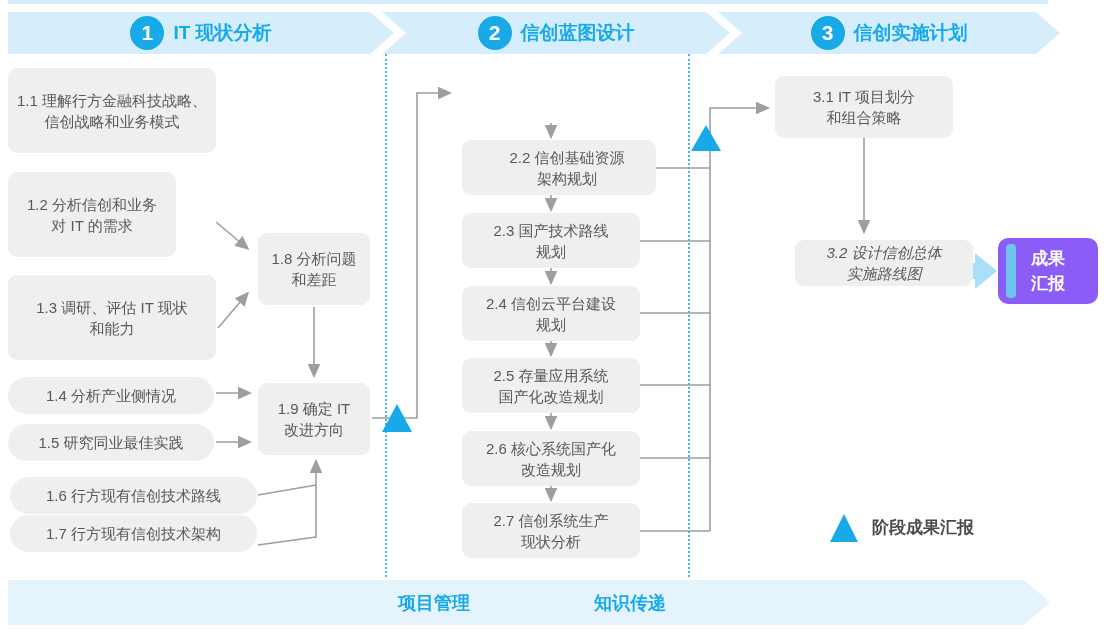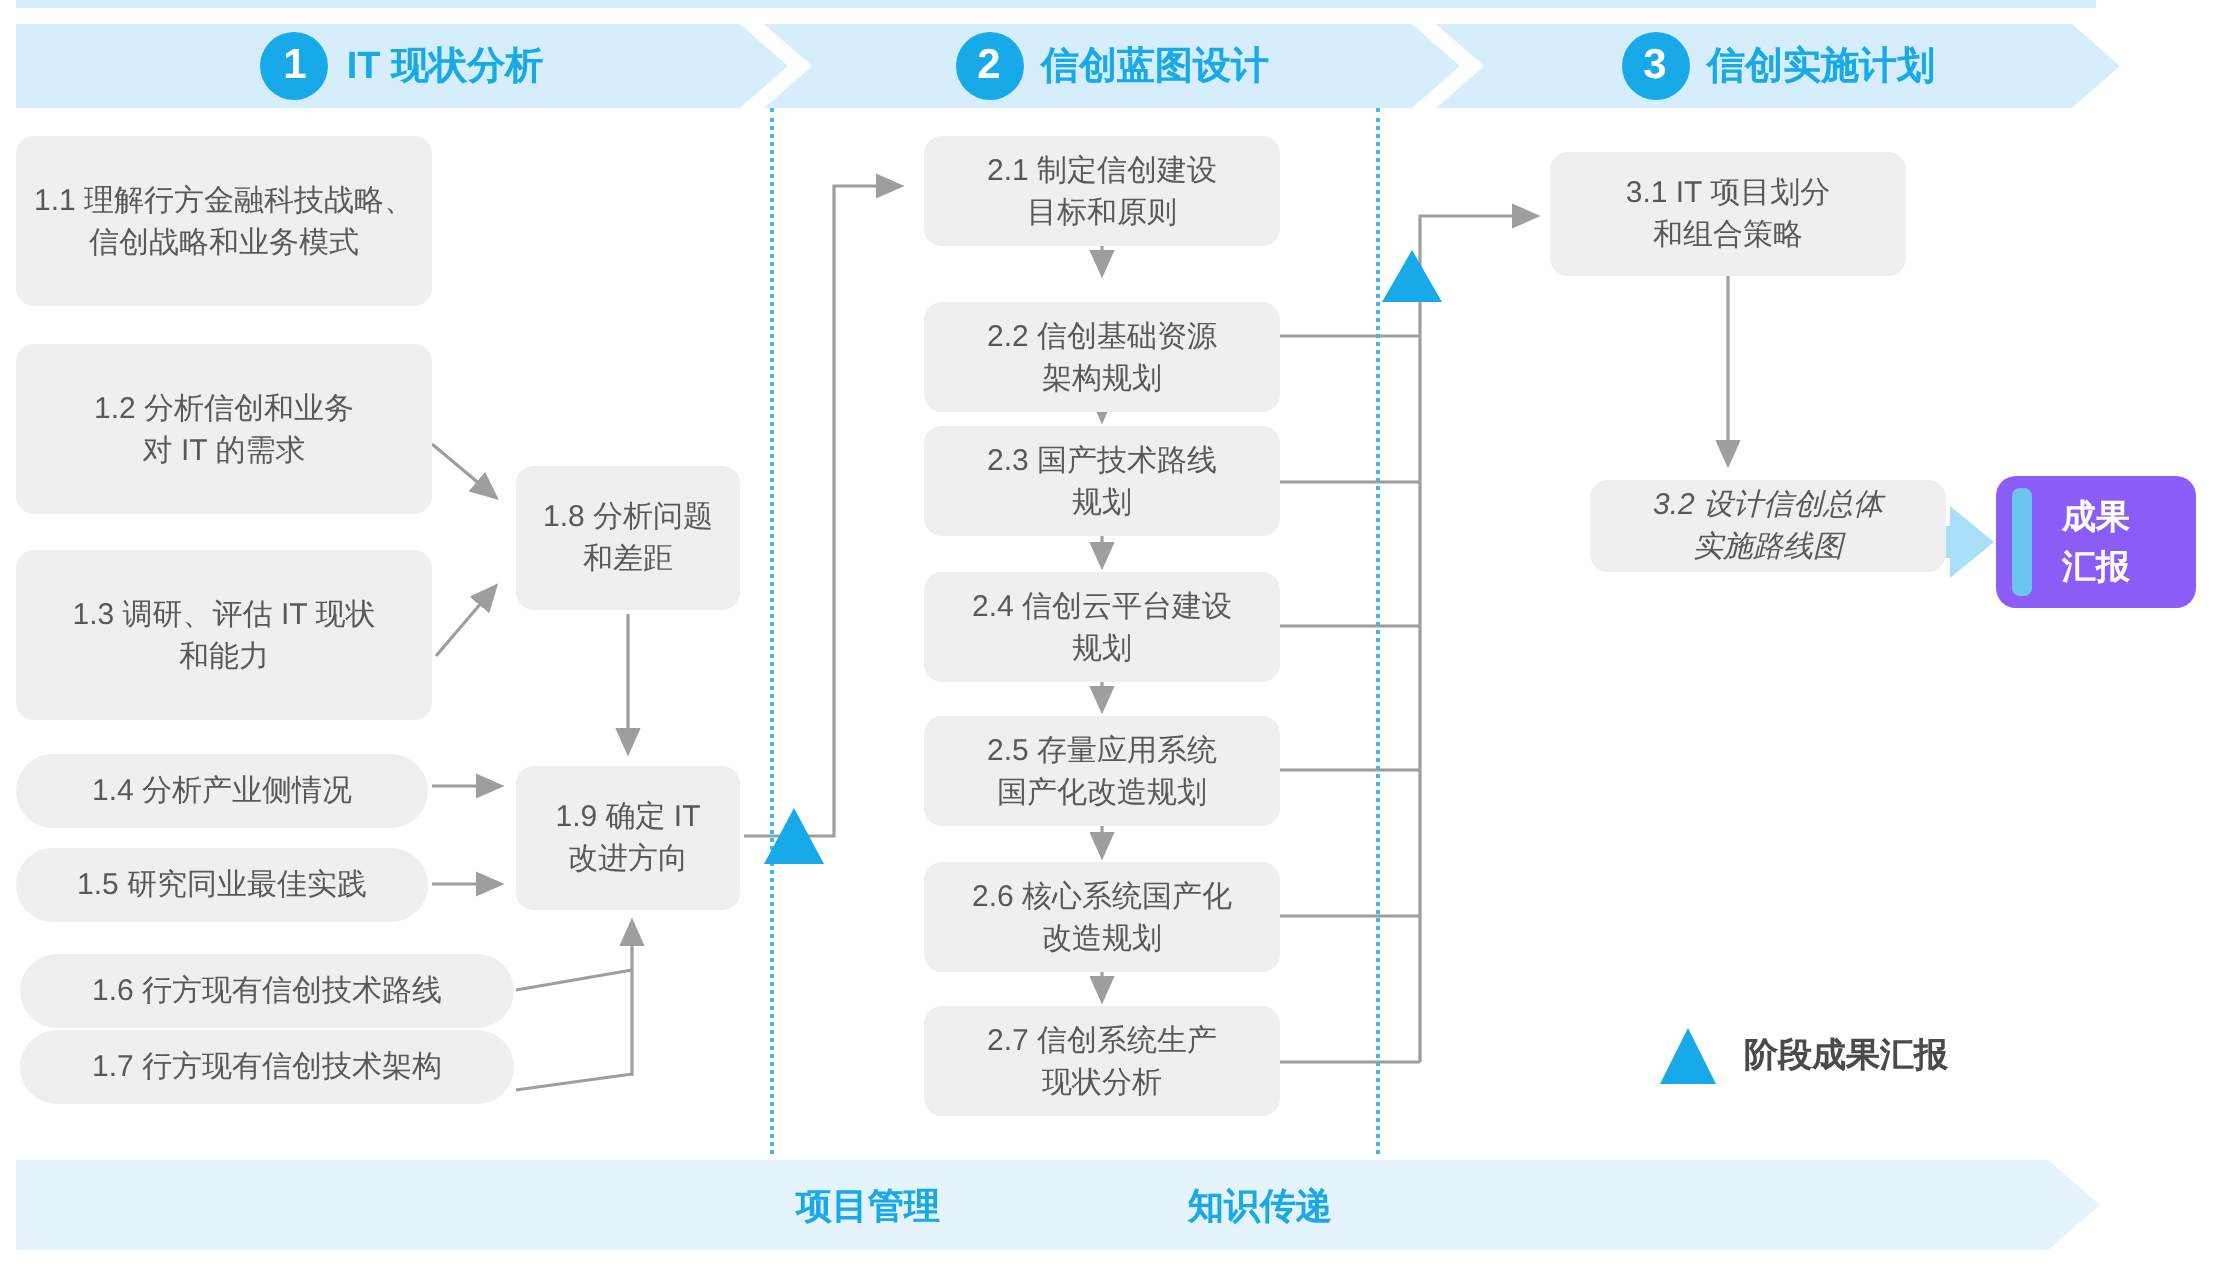--- a/index.html
+++ b/index.html
@@ -100,21 +100,21 @@
     <polygon points="397,404 412,432 382,432" fill="#18A9E8"></polygon>
     <polygon points="706,125 721,151 691,151" fill="#18A9E8"></polygon>
     <polygon points="957,263 975,263 975,253 997,271 975,289 975,279 957,279" fill="#A9DFF8"></polygon>
     <polygon points="844,514 858,542 830,542" fill="#18A9E8"></polygon>
   </svg>
 
   <div class="box" style="left:8px;top:68px;width:208px;height:85px;">
     <div class="ln">1.1 理解行方金融科技战略、</div>
     <div class="ln">信创战略和业务模式</div>
   </div>
-  <div class="box" style="left:8px;top:172px;width:208px;height:85px;">
+  <div class="box" style="left:8px;top:172px;width:168px;height:85px;">
     <div class="ln">1.2 分析信创和业务</div>
     <div class="ln">对 IT 的需求</div>
   </div>
   <div class="box" style="left:8px;top:275px;width:208px;height:85px;">
     <div class="ln">1.3 调研、评估 IT 现状</div>
     <div class="ln">和能力</div>
   </div>
   <div class="box pill" style="left:8px;top:377px;width:206px;height:37px;">
     <div class="ln">1.4 分析产业侧情况</div>
   </div>
@@ -129,25 +129,21 @@
   </div>
   <div class="box" style="left:258px;top:233px;width:112px;height:72px;">
     <div class="ln">1.8 分析问题</div>
     <div class="ln">和差距</div>
   </div>
   <div class="box" style="left:258px;top:383px;width:112px;height:72px;">
     <div class="ln">1.9 确定 IT</div>
     <div class="ln">改进方向</div>
   </div>
 
-  <div class="box" style="left:462px;top:68px;width:178px;height:55px;">
-    <div class="ln">2.1 制定信创建设</div>
-    <div class="ln">目标和原则</div>
-  </div>
-  <div class="box" style="left:462px;top:151px;width:178px;height:55px;">
+  <div class="box" style="left:462px;top:140px;width:178px;height:55px;padding-left:16px;">
     <div class="ln">2.2 信创基础资源</div>
     <div class="ln">架构规划</div>
   </div>
   <div class="box" style="left:462px;top:213px;width:178px;height:55px;">
     <div class="ln">2.3 国产技术路线</div>
     <div class="ln">规划</div>
   </div>
   <div class="box" style="left:462px;top:286px;width:178px;height:55px;">
     <div class="ln">2.4 信创云平台建设</div>
     <div class="ln">规划</div>

